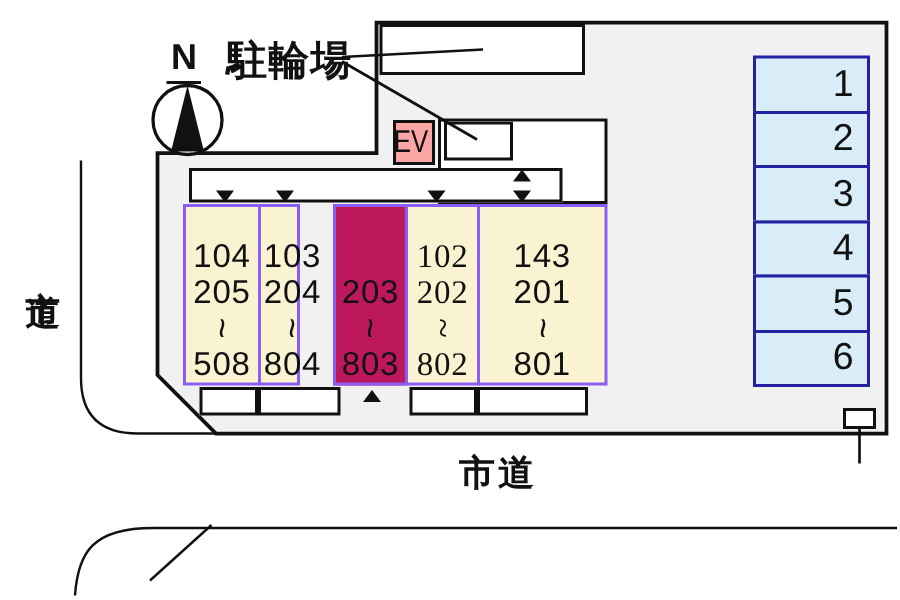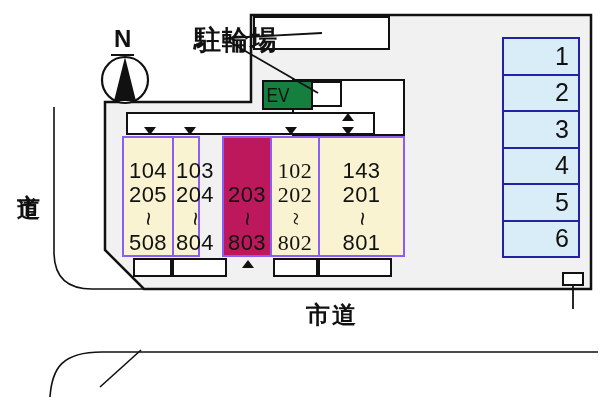--- a/index.html
+++ b/index.html
@@ -25,27 +25,27 @@
   #parking-col{position:absolute;left:502px;top:37px;width:78px;height:221px;display:flex;flex-direction:column;}
   .pspace{
     flex:1;background:#d9edf8;border:2px solid #2222a2;margin-top:-2px;box-sizing:border-box;
     display:flex;align-items:center;justify-content:flex-end;
     font-size:25px;padding-right:9px;
   }
   .pspace:first-child{margin-top:0;}
   
   .lbl{position:absolute;white-space:nowrap;}
   .jp{font-weight:600;}
-  #lbl-bicycle{left:151px;top:22px;font-size:27px;letter-spacing:1px;margin-left:43px;}
+  #lbl-bicycle{left:151px;top:22px;font-size:27px;letter-spacing:1px;}
   #lbl-north{left:111px;top:25px;font-size:24px;font-weight:700;border-bottom:2px solid #111;padding:0 3px 1px 3px;}
   #lbl-road-left{left:14px;top:175px;font-size:23px;writing-mode:vertical-rl;text-orientation:upright;letter-spacing:3px;}
   #lbl-road-bottom{left:306px;top:299px;font-size:24px;letter-spacing:2px;}
   #lbl-garbage{left:492px;top:305px;font-size:23px;letter-spacing:1px;}
-  #lbl-ev{left:262px;top:80px;width:51px;height:30px;display:flex;align-items:center;justify-content:flex-start;
-    font-size:21px;transform-origin:center;background:#15803d;border:2px solid #111;box-sizing:border-box;}
+  #lbl-ev{left:262px;top:80px;width:28px;height:30px;display:flex;align-items:center;justify-content:flex-end;
+    font-size:21px;transform-origin:center;background:#fca5a5;border:2px solid #111;box-sizing:border-box;}
   #lbl-ev span{display:inline-block;transform:scaleX(0.82);}
   
   .tri-down,.tri-up{position:absolute;width:0;height:0;}
   .tri-down{border-left:6px solid transparent;border-right:6px solid transparent;border-top:8px solid #111;}
   .tri-up{border-left:6px solid transparent;border-right:6px solid transparent;border-bottom:8px solid #111;}
 </style>
 </head>
 <body>
 
 <div id="canvas">

